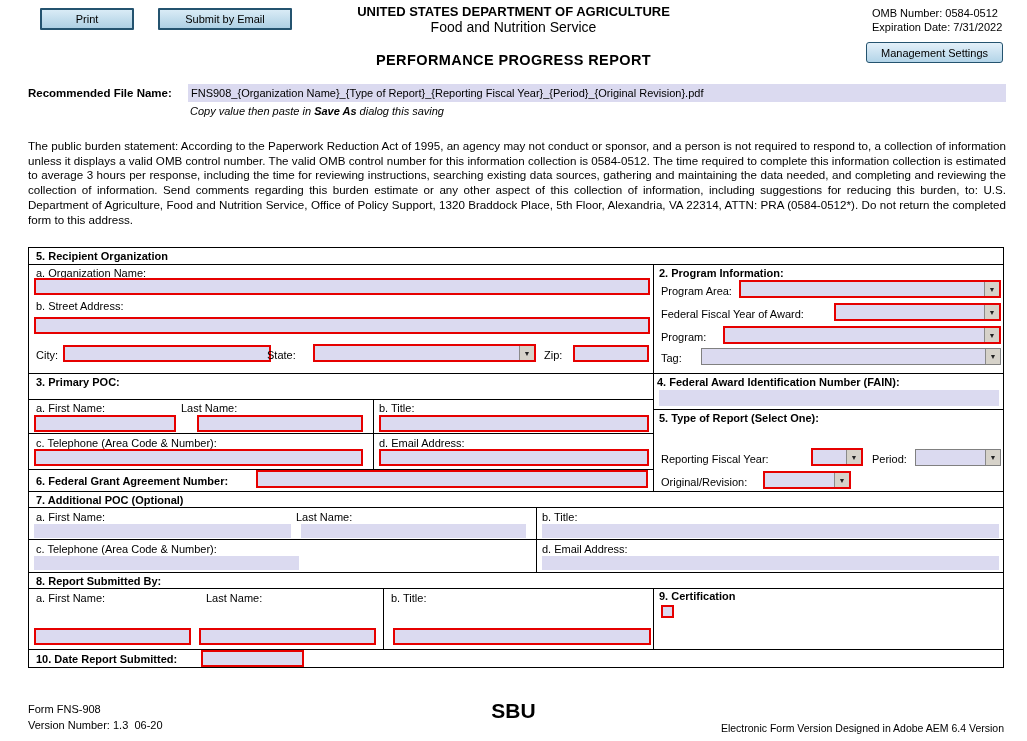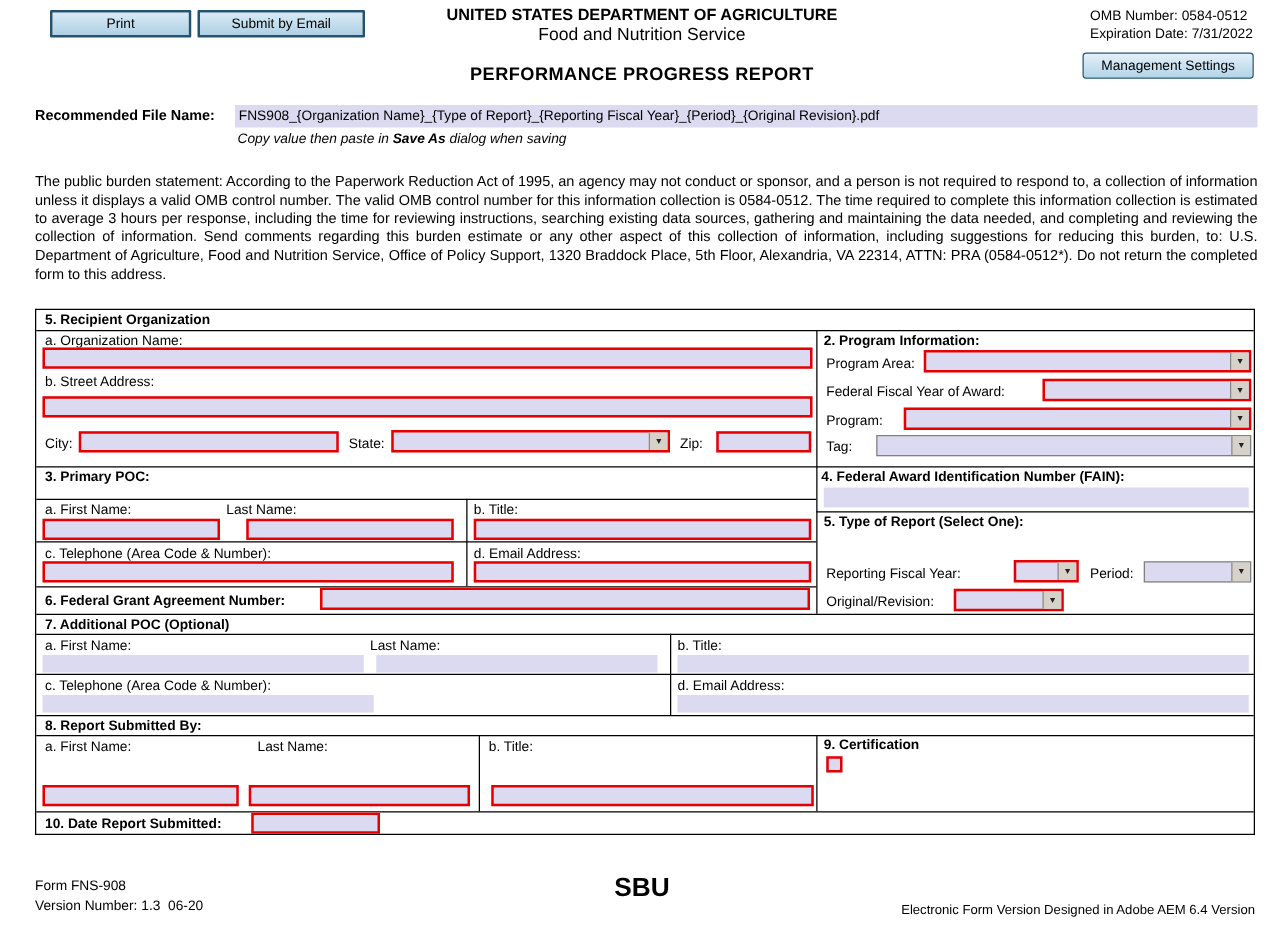--- a/index.html
+++ b/index.html
@@ -45,35 +45,35 @@
   .cb-cert { position:absolute; width:13px; height:13px; background:#dbdaf0; border:2px solid #e60000; }
   .certtext { position:absolute; left:654px; top:355px; width:312px; font-size:10.5px; line-height:13.6px; }
   .foot { position:absolute; font-size:11px; }
   .sbu { position:absolute; left:0; right:0; top:699px; text-align:center; font-size:21px; font-weight:bold; }
   .rightnote { position:absolute; right:23px; top:722px; font-size:10.5px; }
   .pre { white-space:pre; }
 </style>
 </head>
 <body>
 
-<button class="topbtn" style="left:40px;top:8px;width:113px;">Print</button>
+<button class="topbtn" style="left:40px;top:8px;width:94px;">Print</button>
 <button class="topbtn" style="left:158px;top:8px;width:134px;">Submit by Email</button>
 <div class="agency1">UNITED STATES DEPARTMENT OF AGRICULTURE</div>
 <div class="agency2">Food and Nutrition Service</div>
 <div class="omb">
   <div>OMB Number: 0584-0512</div>
   <div>Expiration Date: 7/31/2022</div>
 </div>
 <div class="formtitle">PERFORMANCE PROGRESS REPORT</div>
 <button class="topbtn mgmt" style="left:866px;top:42px;width:137px;">Management Settings</button>
 
 <div class="fnlabel">Recommended File Name:</div>
 <div class="fnfield">FNS908_{Organization Name}_{Type of Report}_{Reporting Fiscal Year}_{Period}_{Original Revision}.pdf</div>
 <div class="fnhint">
-  <span>Copy value then paste in </span><span class="b">Save As</span><span> dialog when saving</span>
+  <span>Copy value then paste in </span><span class="b">Save As</span><span> dialog this saving</span>
 </div>
 
 <div class="burden">The public burden statement: According to the Paperwork Reduction Act of 1995, an agency may not conduct or sponsor, and a person is not required to respond to, a collection of information unless it displays a valid OMB control number. The valid OMB control number for this information collection is 0584-0512. The time required to complete this information collection is estimated to average 3 hours per response, including the time for reviewing instructions, searching existing data sources, gathering and maintaining the data needed, and completing and reviewing the collection of information. Send comments regarding this burden estimate or any other aspect of this collection of information, including suggestions for reducing this burden, to: U.S. Department of Agriculture, Food and Nutrition Service, Office of Policy Support, 1320 Braddock Place, 5th Floor, Alexandria, VA 22314, ATTN: PRA (0584-0512*). Do not return the completed form to this address.</div>
 
 <div class="ftable">
 
   <div class="hl" style="top:16px;left:0;width:974px"></div>
   <div class="hl" style="top:125px;left:0;width:974px"></div>
   <div class="hl" style="top:151px;left:0;width:624px"></div>
   <div class="hl" style="top:185px;left:0;width:624px"></div>
@@ -91,21 +91,21 @@
   <div class="vl" style="left:624px;top:340px;height:61px"></div>
   <div class="vl" style="left:354px;top:340px;height:61px"></div>
 
   <div class="lbl b" style="left:7px;top:2px">5. Recipient Organization</div>
   <div class="lbl" style="left:7px;top:19px">a. Organization Name:</div>
   <input class="fld req" style="left: 5px; top: 30px; width: 616px; height: 17px;">
   <div class="lbl" style="left:7px;top:52px">b. Street Address:</div>
   <input class="fld req" style="left: 5px; top: 69px; width: 616px; height: 17px;">
   <div class="lbl" style="left:7px;top:101px">City:</div>
   <input class="fld req" style="left: 34px; top: 97px; width: 208px; height: 17px;">
-  <div class="lbl" style="left:250px;top:101px">State:</div>
+  <div class="lbl" style="left:238px;top:101px">State:</div>
   <div class="dd req" style="left:284px;top:96px;width:223px;height:18px">
     <span class="dd-arrow">▼</span>
   </div>
   <div class="lbl" style="left:515px;top:101px">Zip:</div>
   <input class="fld req" style="left: 544px; top: 97px; width: 76px; height: 17px;">
 
   <div class="lbl b" style="left:630px;top:19px">2. Program Information:</div>
   <div class="lbl" style="left:632px;top:37px">Program Area:</div>
   <div class="dd req" style="left:710px;top:32px;width:262px;height:18px">
     <span class="dd-arrow">▼</span>

